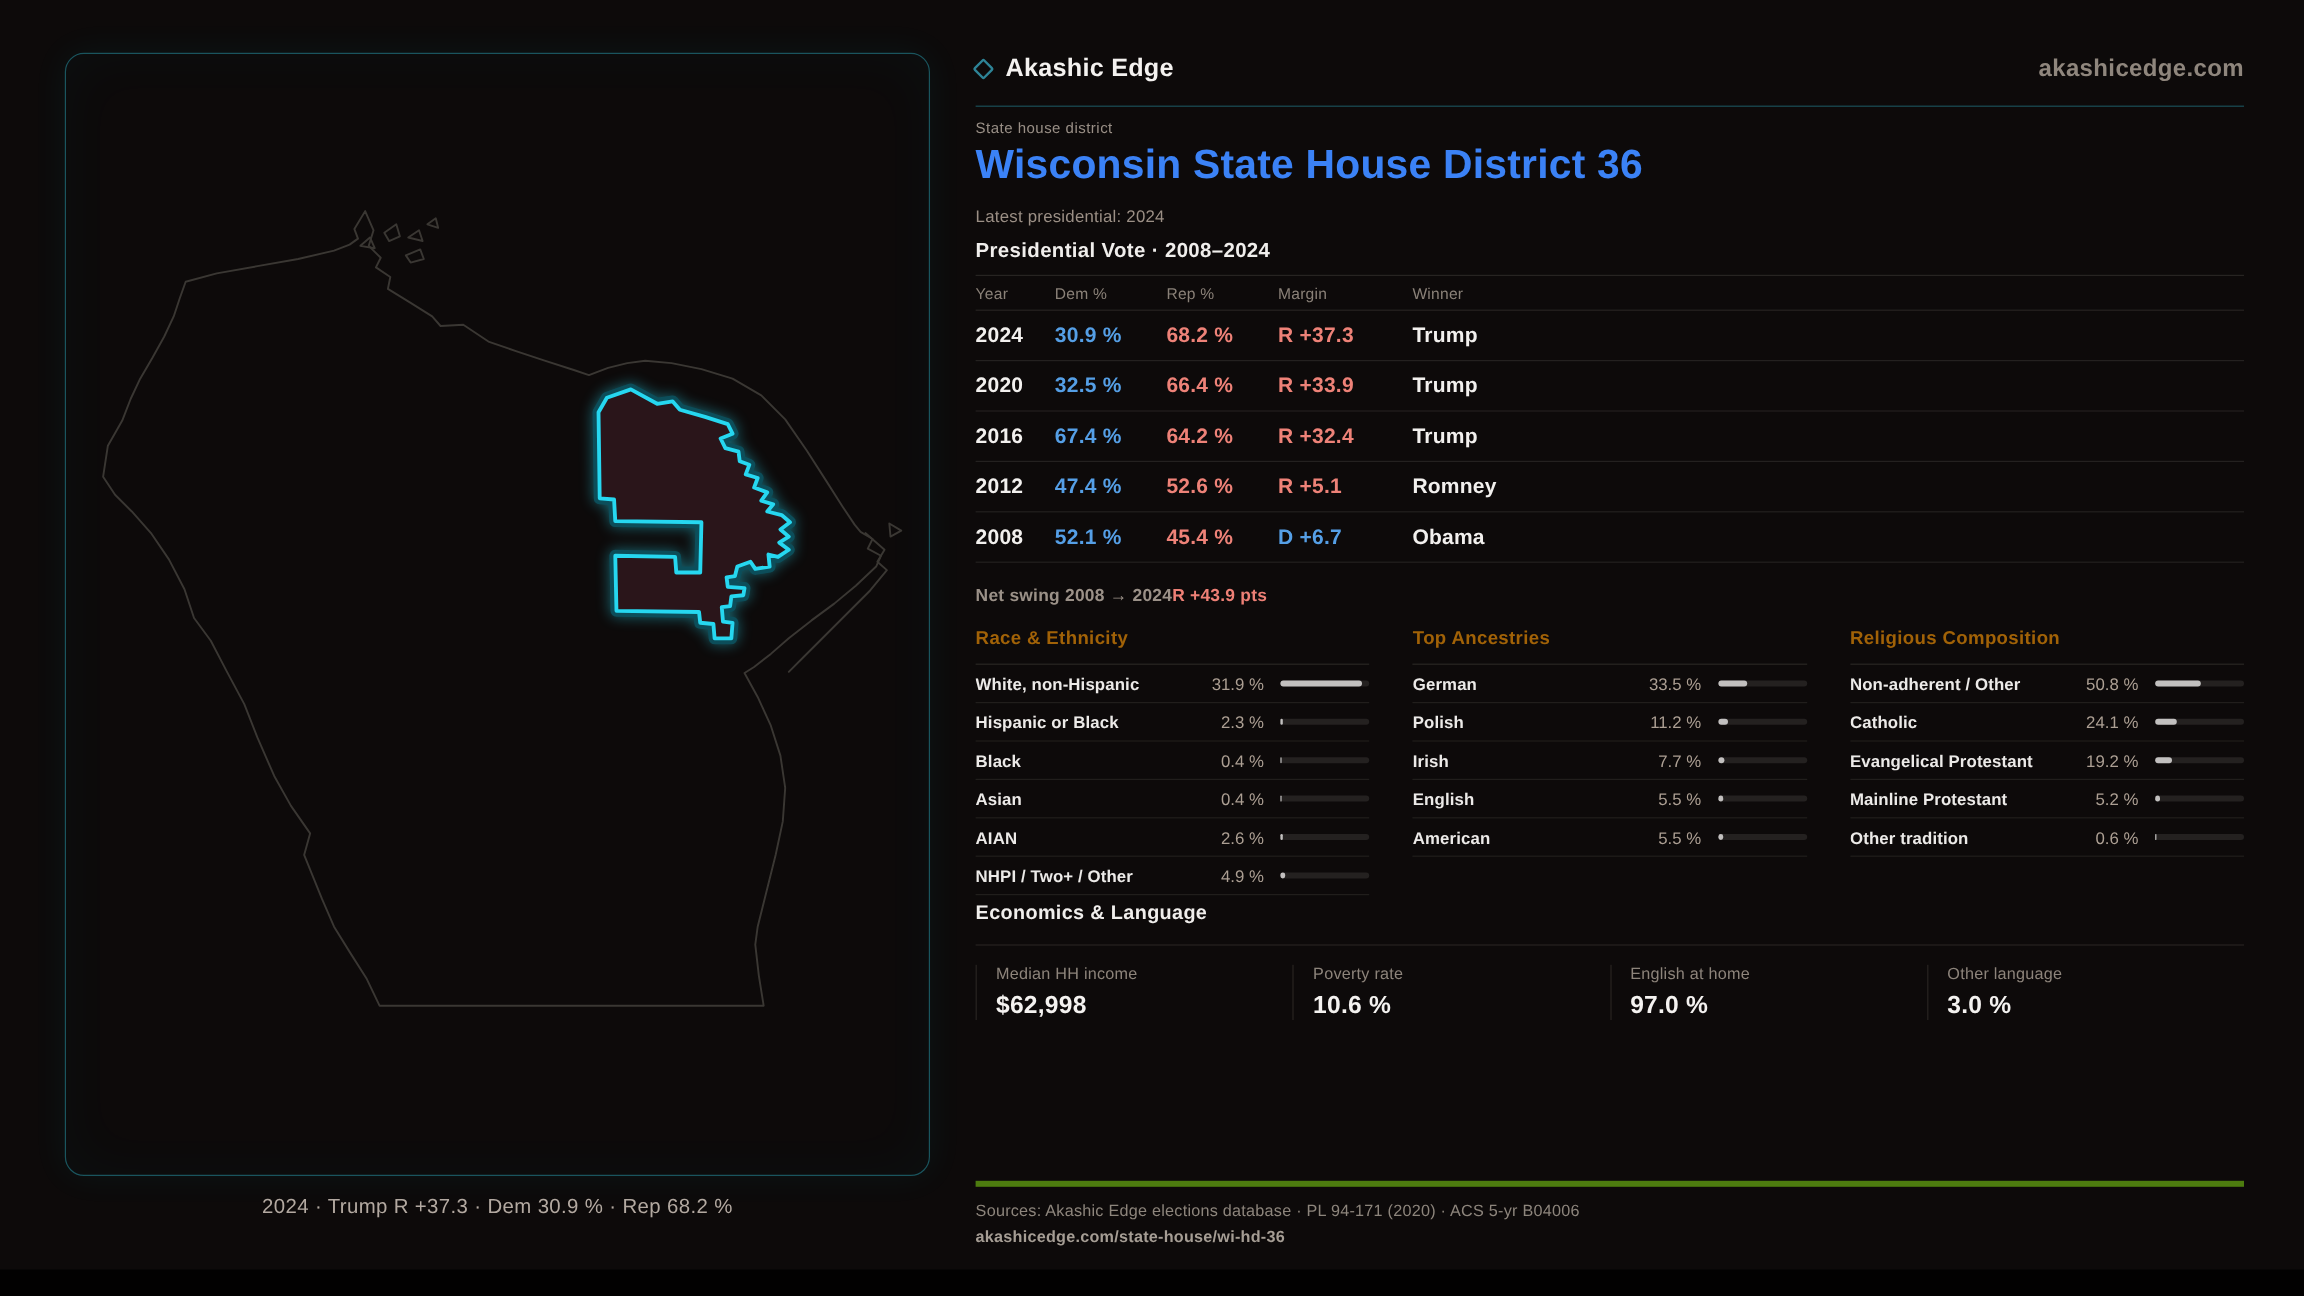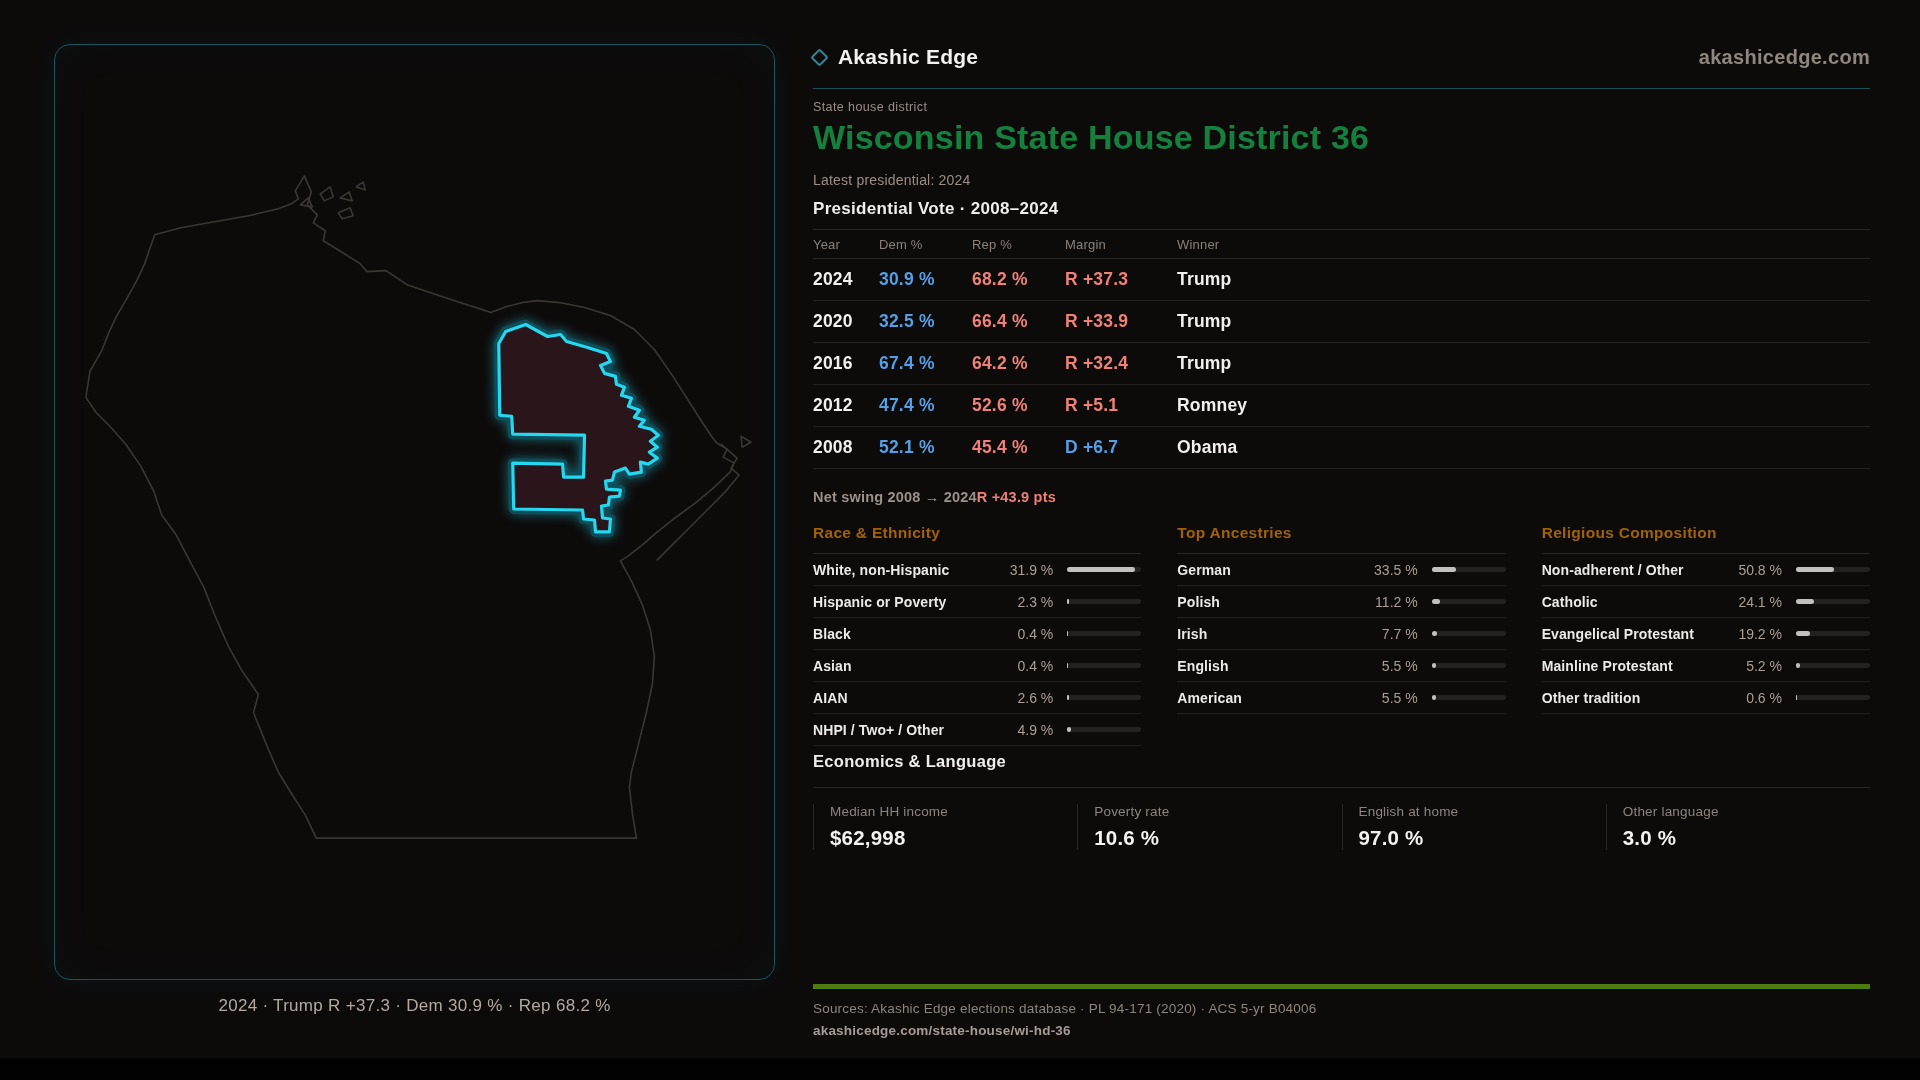--- a/index.html
+++ b/index.html
@@ -29,21 +29,21 @@
   .brand { display:flex; align-items:center; gap:12px; }
   .diamond { width:13px; height:13px; border:2px solid #2e8497; border-radius:2px;
     transform:rotate(45deg); display:inline-block; }
   .brand-name { font-size:21px; font-weight:700; color:#f4f2f0; letter-spacing:.2px; }
   .brand-site { font-size:20px; font-weight:700; color:#8f867d; letter-spacing:.3px; }
 
   .rule-teal { position:absolute; left:0; right:0; border-top:1px solid #1b4f57; }
   .rule-top { top:88px; }
 
   .eyebrow { position:absolute; top:100px; font-size:12.5px; color:#998f86; letter-spacing:.4px; }
-  .page-title { position:absolute; top:118px; font-size:34px; font-weight:700; color:#15803d; letter-spacing:.2px; }
+  .page-title { position:absolute; top:118px; font-size:34px; font-weight:700; color:#3b82f6; letter-spacing:.2px; }
   .latest { position:absolute; top:172px; font-size:14px; color:#9b8f85; letter-spacing:.2px; }
 
   .vote-block { position:absolute; top:199px; left:0; right:0; }
   .vote-title { font-size:17px; font-weight:700; color:#f0eeec; letter-spacing:.3px; margin-bottom:10px; }
   .vt-head { display:grid; grid-template-columns:66px 93px 93px 112px 1fr; align-items:center;
     height:30px; border-top:1px solid #272422; border-bottom:1px solid #272422;
     font-size:13px; color:#8a8178; letter-spacing:.2px; }
   .vrow { display:grid; grid-template-columns:66px 93px 93px 112px 1fr; align-items:center;
     height:42px; border-bottom:1px solid #242120; font-size:17.5px; font-weight:700; letter-spacing:.2px; }
   .c-year, .c-winner { color:#f2f0ee; }
@@ -211,21 +211,21 @@
         <section class="panel">
           <h3>Race &amp; Ethnicity</h3>
           <div class="prow">
             <span class="p-label">White, non-Hispanic</span>
             <span class="p-value">31.9 %</span>
             <span class="p-bar">
               <span class="p-fill" style="width: 67.34px;"></span>
             </span>
           </div>
           <div class="prow">
-            <span class="p-label">Hispanic or Poverty</span>
+            <span class="p-label">Hispanic or Black</span>
             <span class="p-value">2.3 %</span>
             <span class="p-bar">
               <span class="p-fill" style="width: 1.702px;"></span>
             </span>
           </div>
           <div class="prow">
             <span class="p-label">Black</span>
             <span class="p-value">0.4 %</span>
             <span class="p-bar">
               <span class="p-fill" style="width: 0.7px;"></span>

